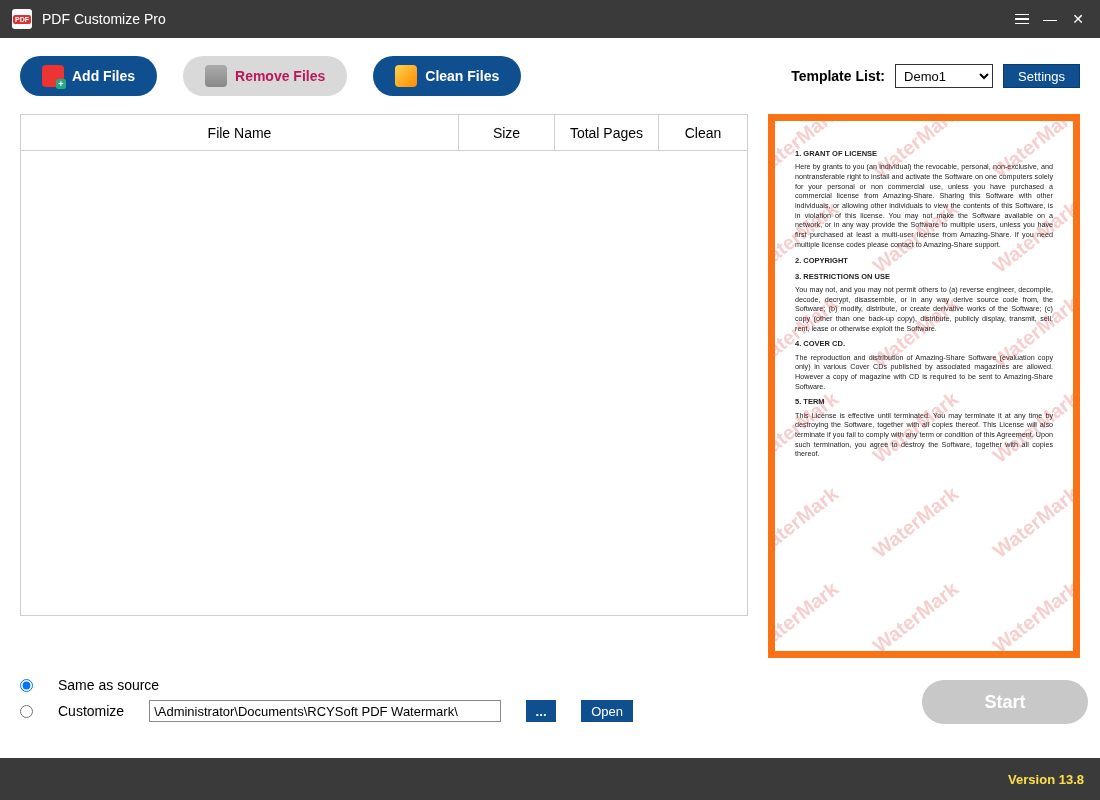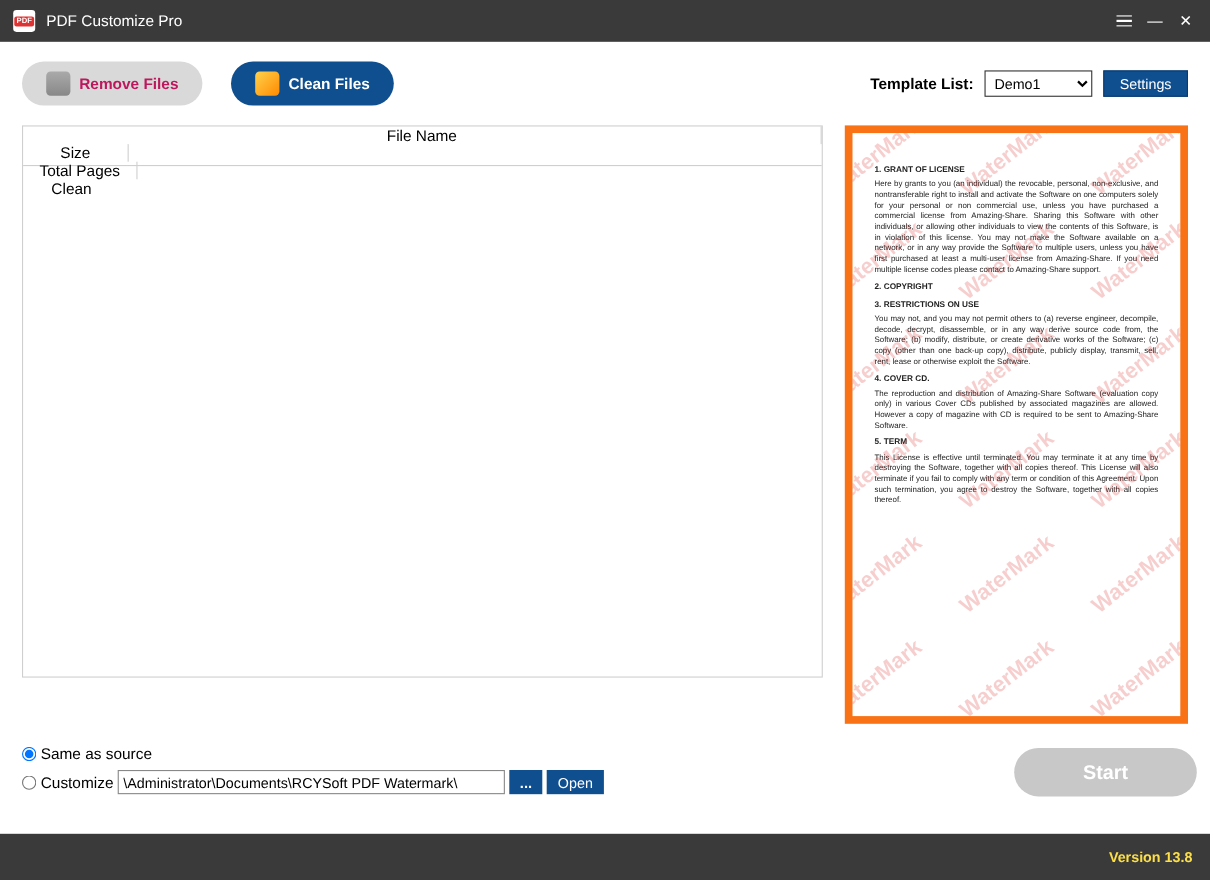--- a/index.html
+++ b/index.html
@@ -27,36 +27,36 @@
   .ico-clean { background: linear-gradient(135deg,#ffd34d,#ff8a00); border-radius: 4px; }
 
   .right-controls { margin-left: auto; display: flex; align-items: center; gap: 10px; }
   .lbl { font-size: 14px; font-weight: 600; }
   .tpl-select { height: 24px; width: 98px; border: 1px solid #333; font-size: 13px; padding: 0 4px; background: #fff; }
   .settings-btn { height: 24px; background: #0f4f8f; color: #fff; font-size: 13px; padding: 0 14px; border: 1px solid #0a3a6e; cursor: pointer; }
 
   .workarea { display: flex; gap: 20px; margin-top: 18px; }
 
   .file-table { flex: 1; border: 1px solid #cfcfcf; height: 502px; background: #fff; }
-  .file-table .hdr { display: flex; height: 36px; border-bottom: 1px solid #cfcfcf; flex-direction: column; }
+  .file-table .hdr { display: flex; height: 36px; border-bottom: 1px solid #cfcfcf; }
   .file-table .hdr div { border-right: 1px solid #cfcfcf; display:flex; align-items:center; justify-content:center; font-size: 14px; }
   .file-table .hdr div:last-child { border-right: none; }
   .col-name { flex: 1; }
   .col-size { width: 96px; }
   .col-pages { width: 104px; }
   .col-status { width: 88px; }
 
   .preview { width: 312px; height: 544px; border: 7px solid #f97316; background: #fff; position: relative; overflow: hidden; }
   .page { position: absolute; inset: 6px; background: #fff; padding: 16px 14px; font-size: 7.2px; line-height: 1.35; color: #222; }
   .page h5 { font-size: 7.5px; margin: 6px 0 3px 0; font-weight: bold; }
   .page p { margin-bottom: 4px; text-align: justify; }
   .wm { position: absolute; color: rgba(220,30,30,0.22); font-size: 20px; font-weight: 600; transform: rotate(-38deg); pointer-events: none; white-space: nowrap; }
 
   .output { margin-top: 14px; }
-  .radio-row { display: flex; align-items: center; gap: 4px; height: 26px; font-size: 14px; }
+  .radio-row { display: flex; align-items: center; gap: 25px; height: 26px; font-size: 14px; }
   .radio-row input[type=text] { height: 22px; width: 352px; border: 1px solid #888; font-size: 13px; padding: 0 4px; }
   .dots-btn { height: 22px; width: 30px; background: #0f4f8f; color:#fff; border:none; font-weight:bold; cursor:pointer; }
   .open-btn { height: 22px; background: #0f4f8f; color:#fff; border:none; padding: 0 10px; font-size: 13px; cursor:pointer; }
 
   .big-start { position: absolute; right: 12px; bottom: 34px; width: 166px; height: 44px; border-radius: 22px; background: #c8c8c8; color:#fff; display:flex; align-items:center; justify-content:center; font-size:18px; font-weight:600; cursor:pointer; }
 
   .footer { height: 42px; background: #3a3a3a; color:#fde047; display:flex; align-items:center; justify-content:flex-end; padding: 0 16px; font-size: 13px; font-weight:600; }
 </style>
 </head>
 <body>
@@ -71,20 +71,24 @@
         <span></span>
         <span></span>
       </div>
     </div>
   <div class="win-btn">—</div>
   <div class="win-btn">✕</div>
 </div>
 
 <div class="content">
   <div class="toolbar">
+    <div class="pill primary">
+      <span class="ico ico-add"></span>
+      <span>Add Files</span>
+    </div>
     <div class="pill disabled">
       <span class="ico ico-trash"></span>
       <span>Remove Files</span>
     </div>
     <div class="pill primary">
       <span class="ico ico-clean"></span>
       <span>Clean Files</span>
     </div>
 
     <div class="right-controls">

